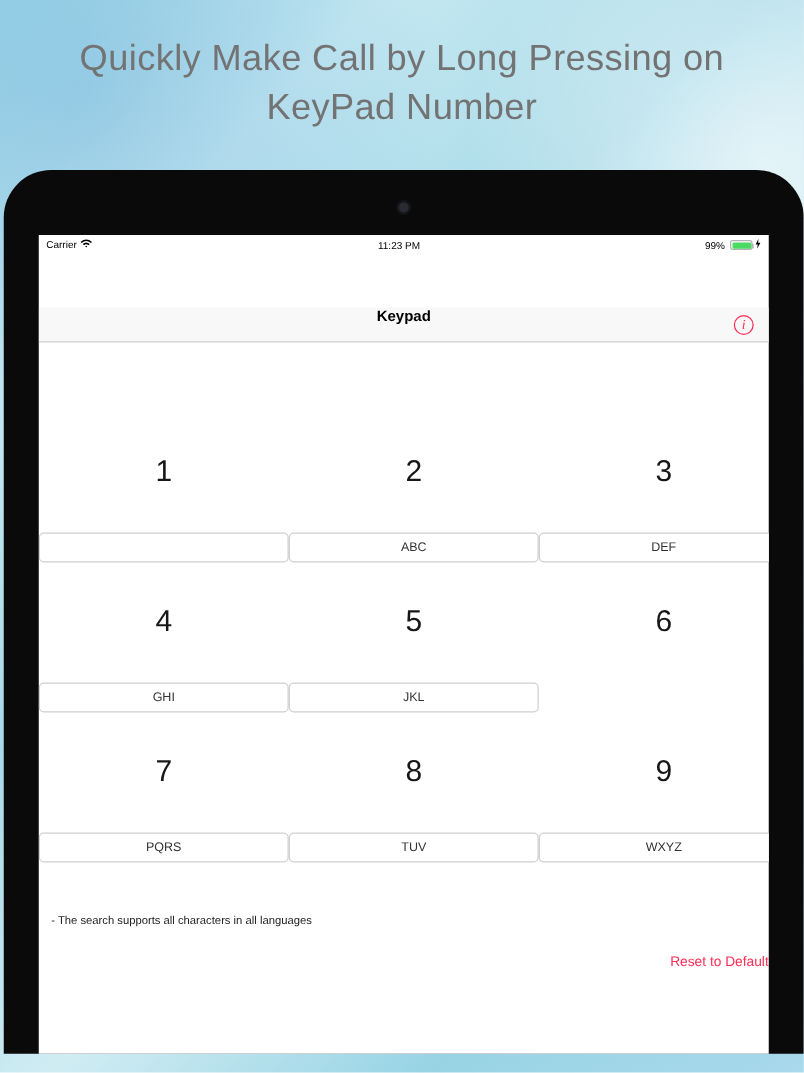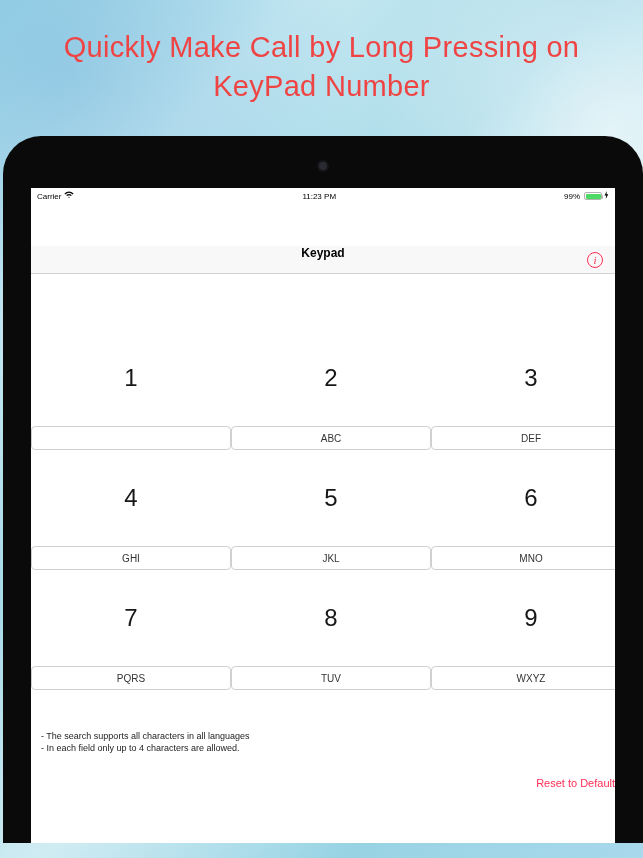--- a/index.html
+++ b/index.html
@@ -15,21 +15,21 @@
   position: absolute;
   inset: 0;
   background: radial-gradient(circle at 10% 8%, rgba(120,180,220,.5), transparent 30%),
               radial-gradient(circle at 95% 90%, rgba(140,200,230,.45), transparent 35%),
               radial-gradient(circle at 95% 15%, rgba(255,255,255,.6), transparent 25%);
   pointer-events: none;
 }
 .promo-text {
   position: relative;
   text-align: center;
-  color: #ef4444;
+  color: #737373;
   font-size: 29px;
   font-weight: 300;
   line-height: 1.35;
   padding: 28px 20px 30px;
   letter-spacing: .3px;
 }
 .device-frame {
   position: relative;
   margin: 0 auto;
   width: 640px;
@@ -59,21 +59,21 @@
 }
 .status-bar {
   height: 14px;
   display: flex;
   align-items: center;
   justify-content: space-between;
   padding: 2px 6px 0;
   font-size: 8px;
   color: #000;
 }
-.status-left { display: flex; align-items: center; gap: 3px; }
+.status-left { display: flex; align-items: flex-start; gap: 3px; }
 .wifi-icon, .bolt-icon { display: inline-block; }
 .status-right { display: flex; align-items: center; gap: 2px; }
 .battery {
   width: 18px; height: 8px;
   border: 0.5px solid rgba(0,0,0,.3);
   border-radius: 2px;
   position: relative;
   margin-left: 2px;
 }
 .battery::after {
@@ -220,40 +220,38 @@
         <div class="key-cell">
           <div class="key-digit">4</div>
           <input class="key-input" value="GHI" style="">
         </div>
         <div class="key-cell">
           <div class="key-digit">5</div>
           <input class="key-input" value="JKL" style="">
         </div>
         <div class="key-cell">
           <div class="key-digit">6</div>
-          <input class="key-input" value="MNO" style="">
         </div>
 
         <div class="key-cell">
           <div class="key-digit">7</div>
           <input class="key-input" value="PQRS" style="">
         </div>
         <div class="key-cell">
           <div class="key-digit">8</div>
           <input class="key-input" value="TUV" style="">
         </div>
         <div class="key-cell">
           <div class="key-digit">9</div>
           <input class="key-input" value="WXYZ" style="">
         </div>
 
       </div>
 
       <div class="footnotes">
         <div>- The search supports all characters in all languages</div>
-        <div>- In each field only up to 4 characters are allowed.</div>
       </div>
 
       <div class="reset-link">Reset to Default</div>
     </div>
 
   </div>
 </div>
 
 </body></html>

